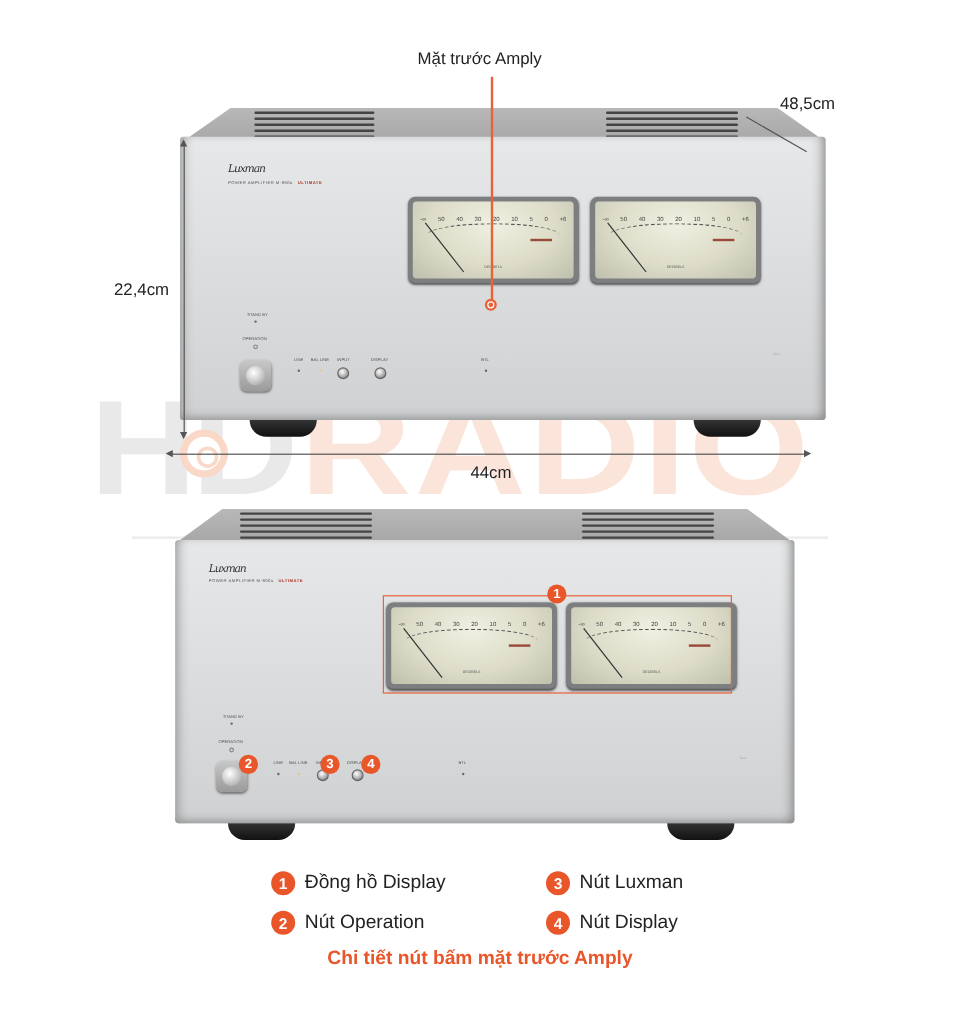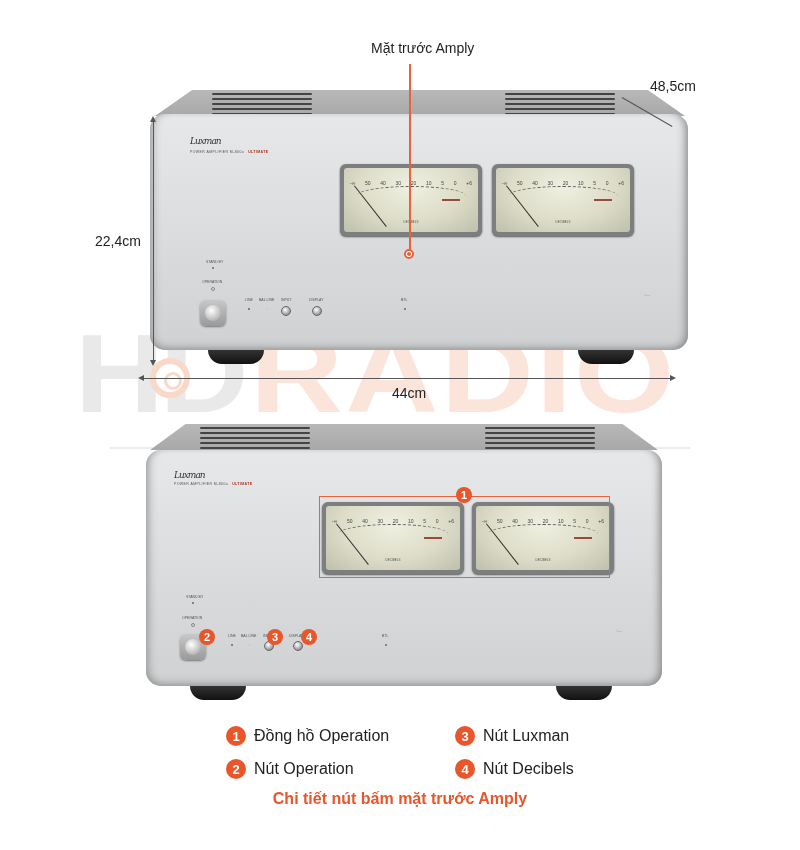--- a/index.html
+++ b/index.html
@@ -46,21 +46,21 @@
       background: linear-gradient(#b8b8b8, #a8a8a8);
       clip-path: polygon(7% 0, 93% 0, 100% 100%, 0 100%);
     }
     .vent-group { position: absolute; display: flex; flex-direction: column; gap: 3px; }
     .vent {
       height: 2px; background: #444; border-radius: 1px;
     }
     .amp-face {
       position: absolute;
       background: linear-gradient(180deg, #e6e8ea 0%, #d8dadc 60%, #cfd1d3 100%);
-      border-radius: 15px;
+      border-radius: 3px;
       box-shadow: inset -8px 0 10px -6px #888, inset 8px 0 10px -6px #999, inset 0 -6px 8px -4px #999;
     }
     .foot {
       position: absolute; width: 56px; height: 14px; background: linear-gradient(#333,#111);
       border-radius: 0 0 18px 18px;
     }
     .logo {
       position: absolute; font-family: "DejaVu Serif", serif; font-size: 9px; color: #333;
       font-style: italic; letter-spacing: -1px;
     }
@@ -109,21 +109,21 @@
     }
     .small-btn {
       position: absolute; width: 10px; height: 10px; border-radius: 50%;
       background: radial-gradient(circle at 40% 35%, #fff, #999 70%, #555);
       border: 1px solid #666;
     }
     .lx-mark { position: absolute; font-size: 8px; color: #bbb; }
 
     
     .dim-text { position: absolute; font-size: 14px; color: #222; white-space: nowrap; }
-    .title-text { position: absolute; font-size: 14px; color: #222; white-space: nowrap; margin-left: 23px; }
+    .title-text { position: absolute; font-size: 14px; color: #222; white-space: nowrap; }
     .vline { position: absolute; width: 1px; background: #555; }
     .hline { position: absolute; height: 1px; background: #555; }
     .arrow-up, .arrow-down, .arrow-left, .arrow-right { position: absolute; width: 0; height: 0; }
     .arrow-up { border-left: 3px solid transparent; border-right: 3px solid transparent; border-bottom: 6px solid #555; }
     .arrow-down { border-left: 3px solid transparent; border-right: 3px solid transparent; border-top: 6px solid #555; }
     .arrow-left { border-top: 3px solid transparent; border-bottom: 3px solid transparent; border-right: 6px solid #555; }
     .arrow-right { border-top: 3px solid transparent; border-bottom: 3px solid transparent; border-left: 6px solid #555; }
 
     .callout-line { position: absolute; width: 2px; background: #e8623a; }
     .callout-dot {
@@ -338,27 +338,27 @@
 </div>
 
 <div class="highlight-box" style="left:319px; top:496px; width:291px; height:82px;"></div>
 <div class="badge" style="left:456px; top:487px;">1</div>
 <div class="badge" style="left:199px; top:629px;">2</div>
 <div class="badge" style="left:267px; top:629px;">3</div>
 <div class="badge" style="left:301px; top:629px;">4</div>
 
 <div class="legend-item" style="left:226px; top:726px;">
   <span class="num">1</span>
-  <span>Đồng hồ Operation</span>
+  <span>Đồng hồ Display</span>
 </div>
 <div class="legend-item" style="left:226px; top:759px;">
   <span class="num">2</span>
   <span>Nút Operation</span>
 </div>
 <div class="legend-item" style="left:455px; top:726px;">
   <span class="num">3</span>
   <span>Nút Luxman</span>
 </div>
 <div class="legend-item" style="left:455px; top:759px;">
   <span class="num">4</span>
-  <span>Nút Decibels</span>
+  <span>Nút Display</span>
 </div>
 <div class="caption">Chi tiết nút bấm mặt trước Amply</div>
 
 </body></html>

